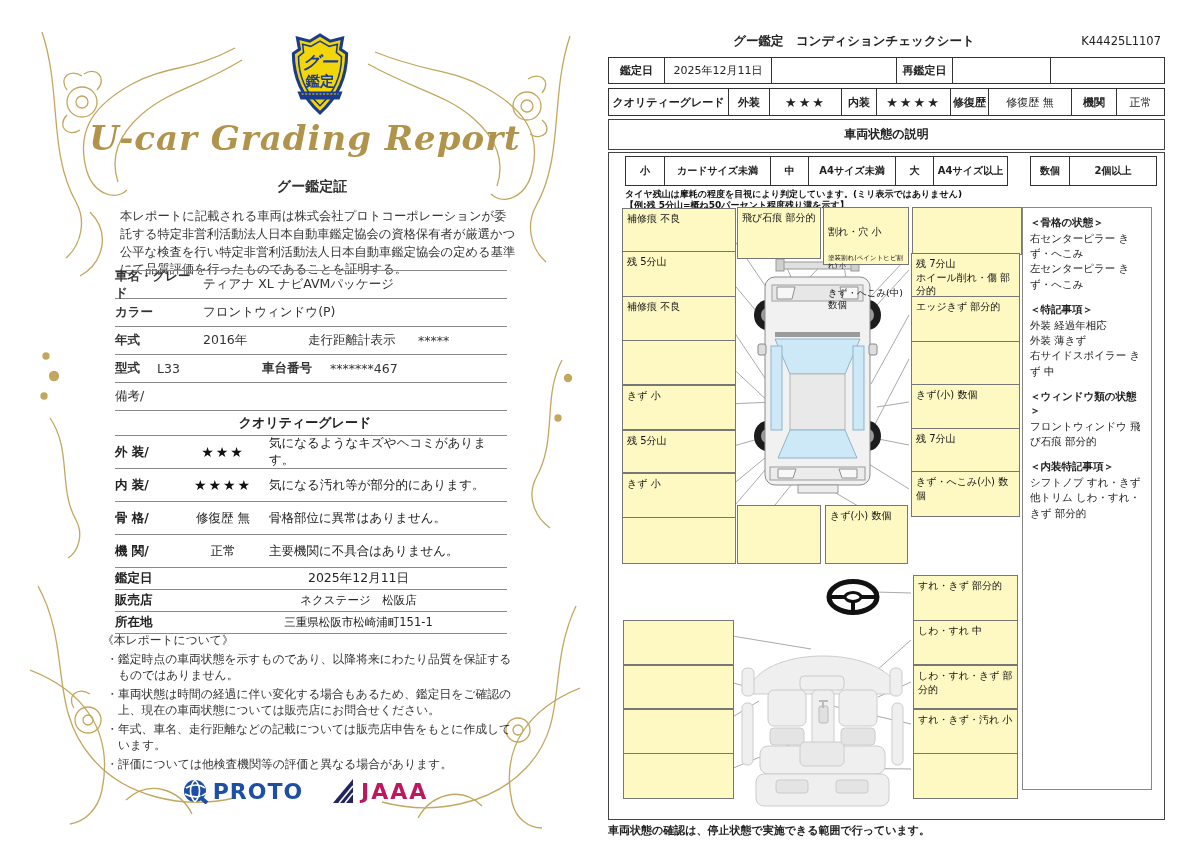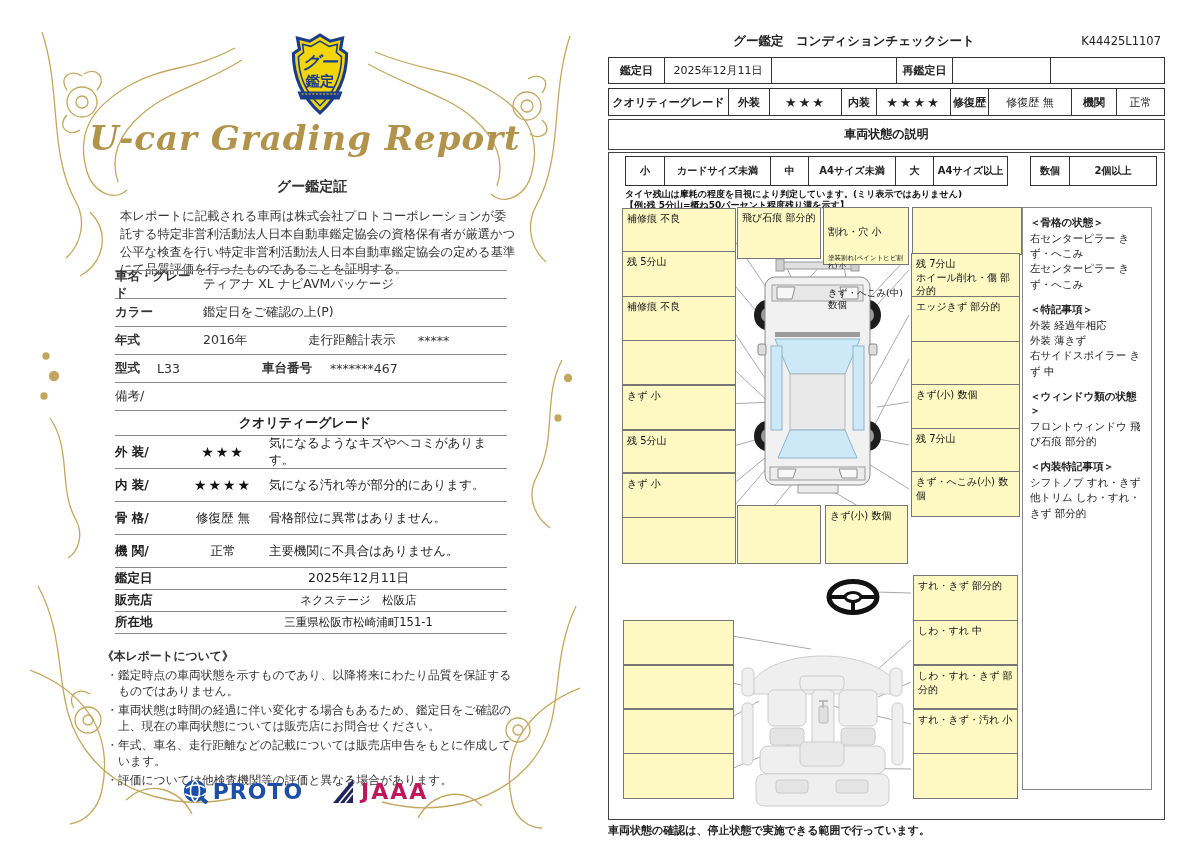--- a/index.html
+++ b/index.html
@@ -118,21 +118,21 @@
     <div class="abs cert-sub" style="left:14px;right:0;top:148px;text-align:center;">グー鑑定証</div>
     <div class="abs intro" style="left:90px;top:178px;width:398px;">本レポートに記載される車両は株式会社プロトコーポレーションが委託する特定非営利活動法人日本自動車鑑定協会の資格保有者が厳選かつ公平な検査を行い特定非営利活動法人日本自動車鑑定協会の定める基準にて品質評価を行ったものであることを証明する。</div>
 
     <div class="abs spec" style="left:85px;top:240px;width:392px;">
       <div class="spec-row">
         <span class="lab" style="font-weight:bold;">車名・グレード</span>
         <span>ティアナ XL ナビAVMパッケージ</span>
       </div>
       <div class="spec-row">
         <span class="lab" style="font-weight:bold;">カラー</span>
-        <span>鑑定日をご確認の上(P)</span>
+        <span>フロントウィンドウ(P)</span>
       </div>
       <div class="spec-row">
         <span class="lab" style="font-weight:bold;">年式</span>
         <span style="width:105px;">2016年</span>
         <span style="font-weight:normal;width:110px;">走行距離計表示</span>
         <span>*****</span>
       </div>
       <div class="spec-row">
         <span style="font-weight:bold;width:42px;">型式</span>
         <span style="width:105px;">L33</span>
@@ -174,21 +174,21 @@
         <span class="lab">販売店</span>
         <span class="val">ネクステージ　松阪店</span>
       </div>
       <div class="info-row">
         <span class="lab">所在地</span>
         <span class="val">三重県松阪市松崎浦町151-1</span>
       </div>
     </div>
 
     <div class="abs about" style="left:72px;top:602px;width:420px;">
-      <div style="font-weight:bold;margin-top:16px;">《本レポートについて》</div>
+      <div style="font-weight:normal;">《本レポートについて》</div>
       <ul>
         <li>鑑定時点の車両状態を示すものであり、以降将来にわたり品質を保証するものではありません。</li>
         <li>車両状態は時間の経過に伴い変化する場合もあるため、鑑定日をご確認の上、現在の車両状態については販売店にお問合せください。</li>
         <li>年式、車名、走行距離などの記載については販売店申告をもとに作成しています。</li>
         <li>評価については他検査機関等の評価と異なる場合があります。</li>
       </ul>
     </div>
 
     <div class="abs logo-row" style="left:0;right:0;top:748px;">
       <div style="display:flex;align-items:center;gap:5px;">

